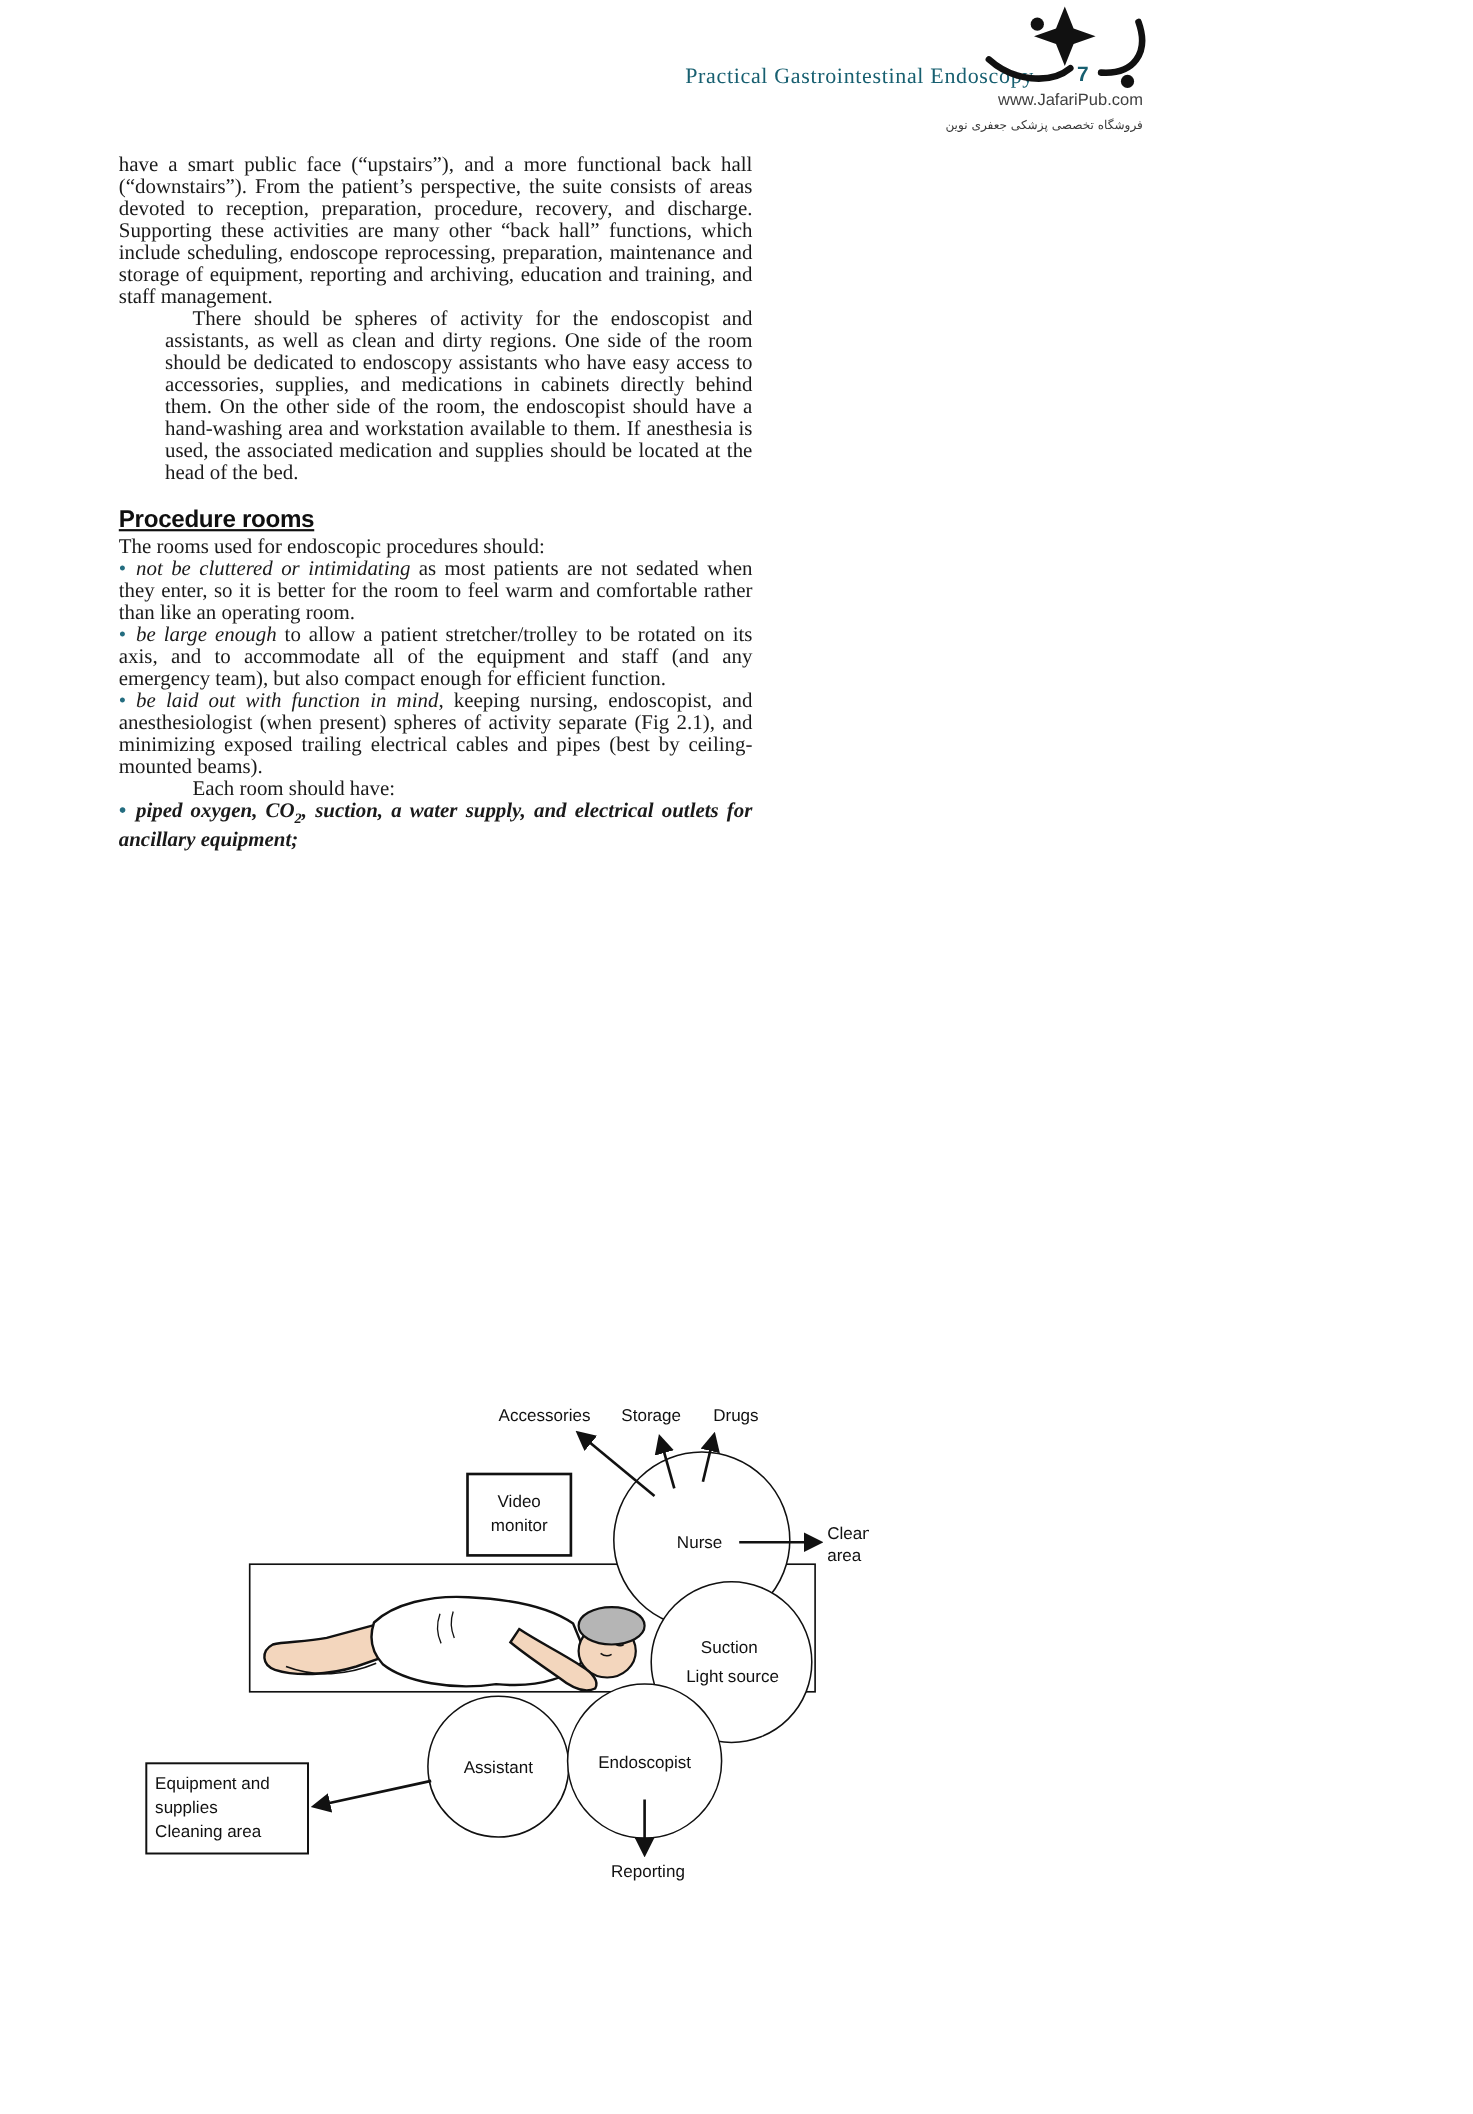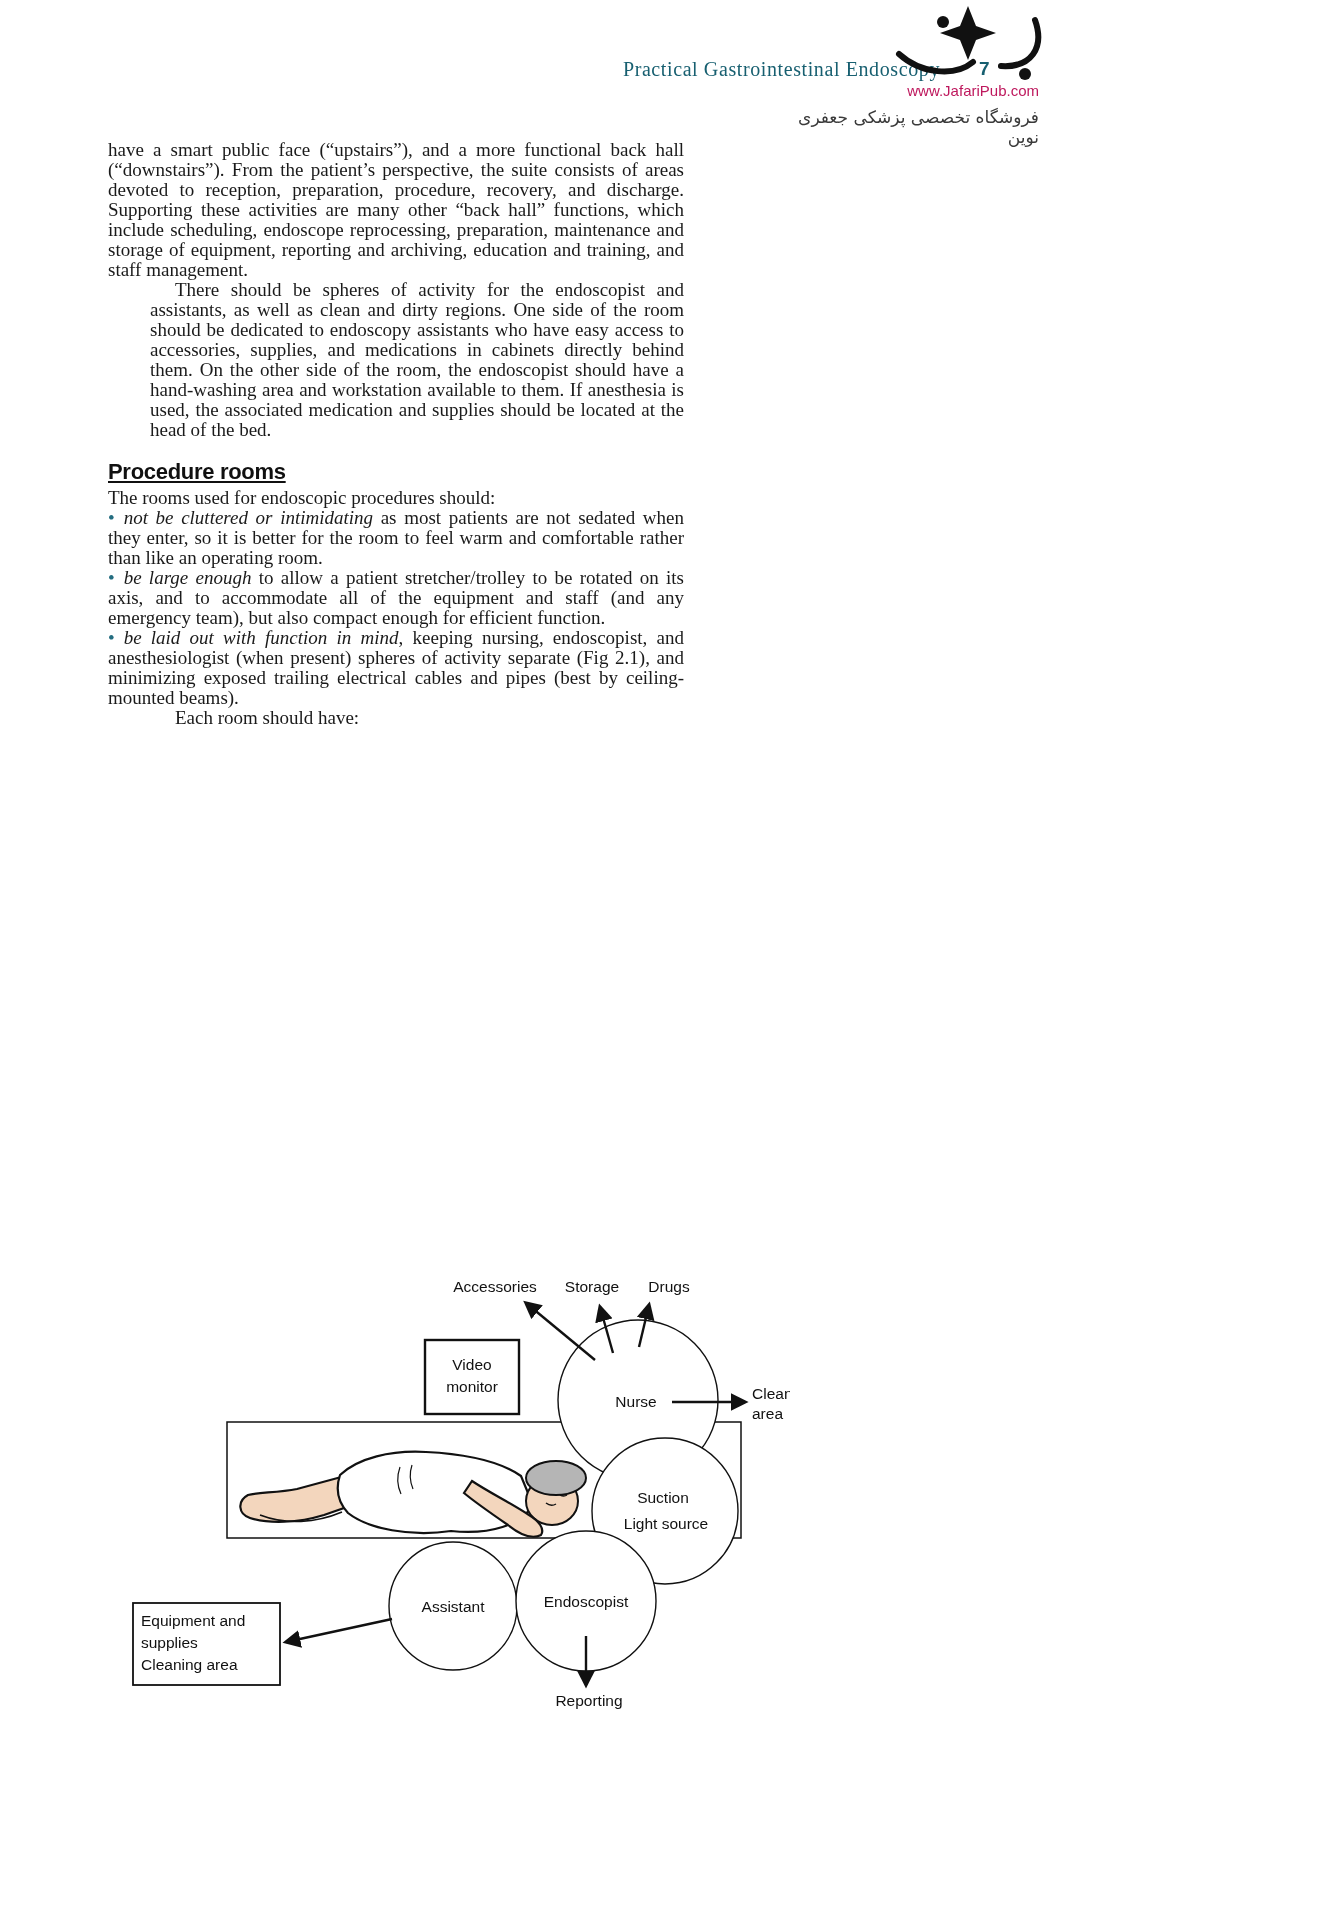--- a/index.html
+++ b/index.html
@@ -31,27 +31,27 @@
   .page-number{
     position:absolute; left:979px; top:58px;
     font-family:"Liberation Sans", sans-serif;
     font-weight:bold; font-size:19px; color:var(--teal);
   }
   .logo{ position:absolute; left:893px; top:4px; }
   .pub-url{
     position:absolute; left:893px; top:82px; width:146px;
     text-align:right;
     font-family:"Liberation Sans", sans-serif;
-    font-size:15px; color:#be185d;
+    font-size:15px; color:#404040;
   }
   .pub-fa{
     position:absolute; left:795px; top:107px; width:244px;
     text-align:right; direction:rtl;
     font-family:"DejaVu Sans", sans-serif;
-    font-size:17px; color:#3a3a3a;
+    font-size:11px; color:#3a3a3a;
   }
   
   .column{
     position:absolute; left:108px; top:140px; width:576px;
   }
   .column p{
     margin:0;
     font-size:19px; line-height:20px;
     text-align:justify;
   }
@@ -110,20 +110,21 @@
     <p>The rooms used for endoscopic procedures should:</p>
 
     <p><span class="dot">•</span><span class="lead">not be cluttered or intimidating</span><span> as most patients are not sedated when they enter, so it is better for the room to feel warm and comfortable rather than like an operating room.</span></p>
 
     <p><span class="dot">•</span><span class="lead">be large enough</span><span> to allow a patient stretcher/trolley to be rotated on its axis, and to accommodate all of the equipment and staff (and any emergency team), but also compact enough for efficient function.</span></p>
 
     <p><span class="dot">•</span><span class="lead">be laid out with function in mind</span><span>, keeping nursing, endoscopist, and anesthesiologist (when present) spheres of activity separate (Fig 2.1), and minimizing exposed trailing electrical cables and pipes (best by ceiling-mounted beams).</span></p>
 
     <p class="indent">Each room should have:</p>
 
+    <p class="bi"><span class="dot">•</span><span>piped oxygen, CO</span><sub>2</sub><span>, suction, a water supply, and electrical outlets for ancillary equipment;</span></p>
   </main>
 
   <svg class="figure-svg" width="690" height="470" viewBox="0 0 690 470">
     <defs>
       <marker id="ah" viewBox="0 0 10 10" refX="8" refY="5" markerWidth="7.5" markerHeight="7.5" orient="auto-start-reverse">
         <path d="M0,0 L10,5 L0,10 Z" fill="#111"></path>
       </marker>
     </defs>
 
     <rect x="127" y="159" width="514" height="116" fill="none" stroke="#111" stroke-width="1.5"></rect>

